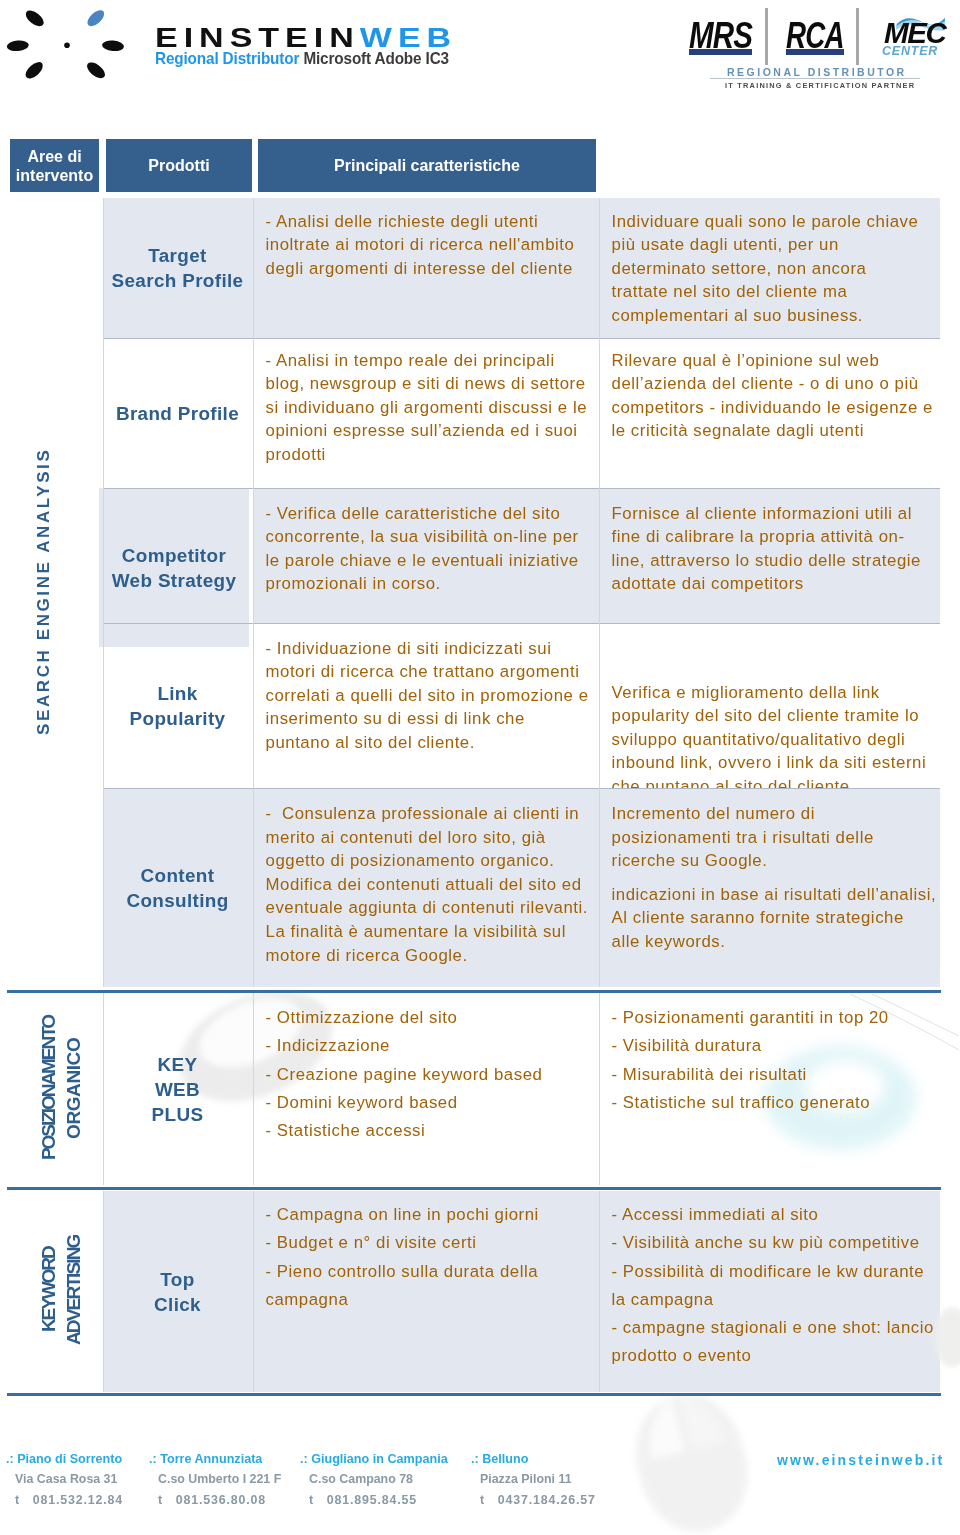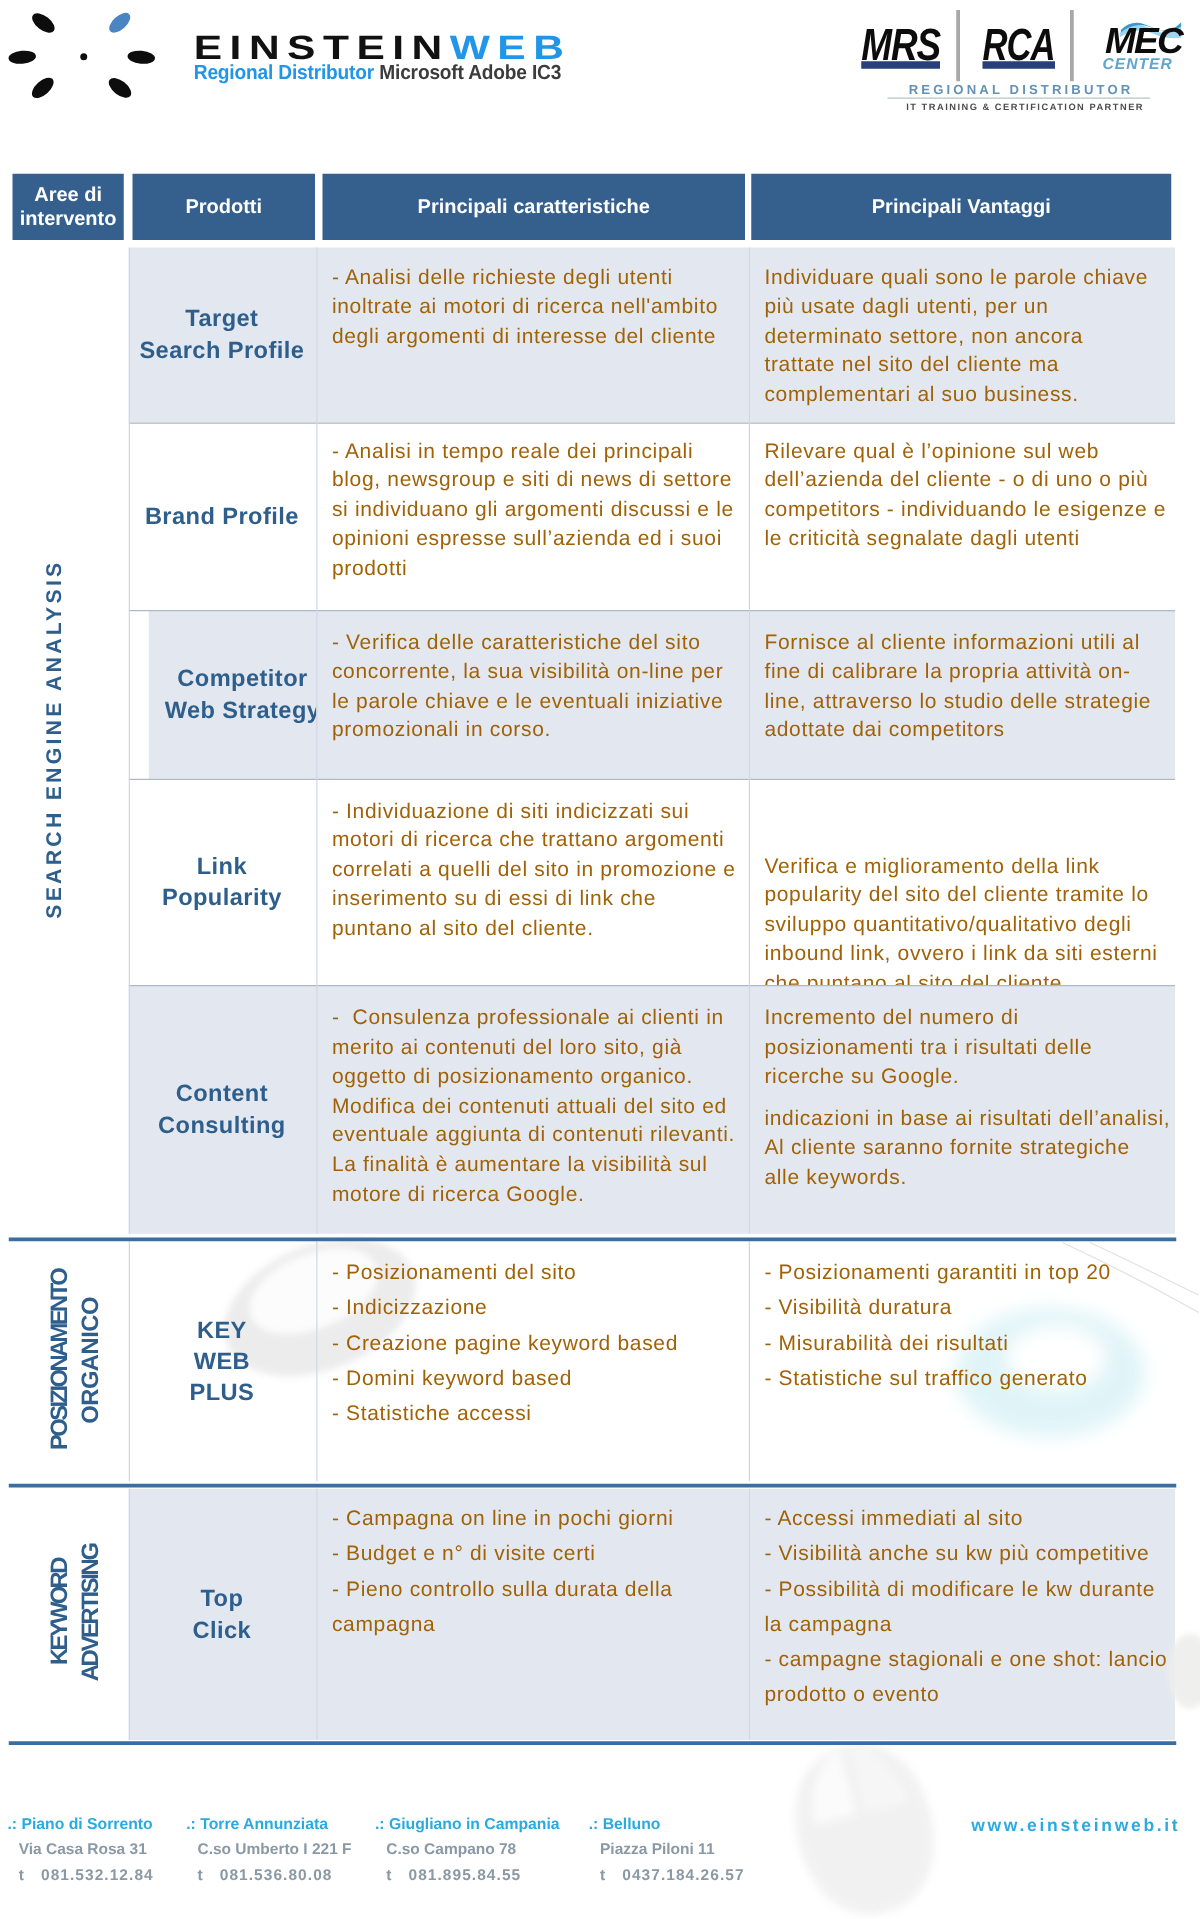--- a/index.html
+++ b/index.html
@@ -147,21 +147,20 @@
       </div>
       <div class="pline1">REGIONAL  DISTRIBUTOR</div>
       <div class="prule"></div>
       <div class="pline2">IT TRAINING &amp; CERTIFICATION PARTNER</div>
     </div>
   </div>
 
   <div class="hcell" style="left:10px;top:139px;width:89px;height:53px;">Aree di intervento</div>
   <div class="hcell" style="left:106px;top:139px;width:146px;height:53px;">Prodotti</div>
   <div class="hcell" style="left:258px;top:139px;width:338px;height:53px;">Principali caratteristiche</div>
-  <div class="hcell" style="left:601px;top:139px;width:336px;height:53px;">Principali  Vantaggi</div>
 
   <div id="tbody">
       <div class="cell prod" style="left:102.5px;top:198px;width:150px;height:140px;background:#E3E8F0;">
         <div>
           <div>Target</div>
           <div>Search Profile</div>
         </div>
       </div>
       <div class="cell txt" style="left:252.5px;top:198px;width:346px;height:140px;background:#E3E8F0;">
         <div class="inner" style="padding-top:11.5px">
@@ -196,21 +195,21 @@
       </div>
       <div class="cell txt" style="left:598.5px;top:338px;width:341.5px;height:150px;">
         <div class="inner" style="padding-top:10.5px">
           <div class="ln">Rilevare qual è l’opinione sul web</div>
           <div class="ln">dell’azienda del cliente - o di uno o più</div>
           <div class="ln">competitors - individuando le esigenze e</div>
           <div class="ln">le criticità segnalate dagli utenti</div>
         </div>
       </div>
       <div class="hline" style="left:102.5px;top:488px;width:837.5px;"></div>
-      <div class="cell prod" style="left:119px;top:488px;width:150px;height:135px;background:#E3E8F0;text-align:center;">
+      <div class="cell prod" style="left:99px;top:488px;width:150px;height:159px;background:#E3E8F0;text-align:center;">
         <div>
           <div>Competitor</div>
           <div>Web Strategy</div>
         </div>
       </div>
       <div class="cell txt" style="left:252.5px;top:488px;width:346px;height:135px;background:#E3E8F0;">
         <div class="inner" style="padding-top:13.5px">
           <div class="ln">- Verifica delle caratteristiche del sito</div>
           <div class="ln">concorrente, la sua visibilità on-line per</div>
           <div class="ln">le parole chiave e le eventuali iniziative</div>
@@ -281,21 +280,21 @@
       </div>
       <div class="cell prod" style="left:102.5px;top:993px;width:150px;height:192px;">
         <div>
           <div>KEY</div>
           <div>WEB</div>
           <div>PLUS</div>
         </div>
       </div>
       <div class="cell txt" style="left:252.5px;top:993px;width:346px;height:192px;">
         <div class="inner" style="padding-top:11px">
-          <div class="li">- Posizionamenti del sito</div>
+          <div class="li">- Ottimizzazione del sito</div>
           <div class="li">- Indicizzazione</div>
           <div class="li">- Creazione pagine keyword based</div>
           <div class="li">- Domini keyword based</div>
           <div class="li">- Statistiche accessi</div>
         </div>
       </div>
       <div class="cell txt" style="left:598.5px;top:993px;width:341.5px;height:192px;">
         <div class="inner" style="padding-top:11px">
           <div class="li">- Posizionamenti garantiti in top 20</div>
           <div class="li">- Visibilità duratura</div>

